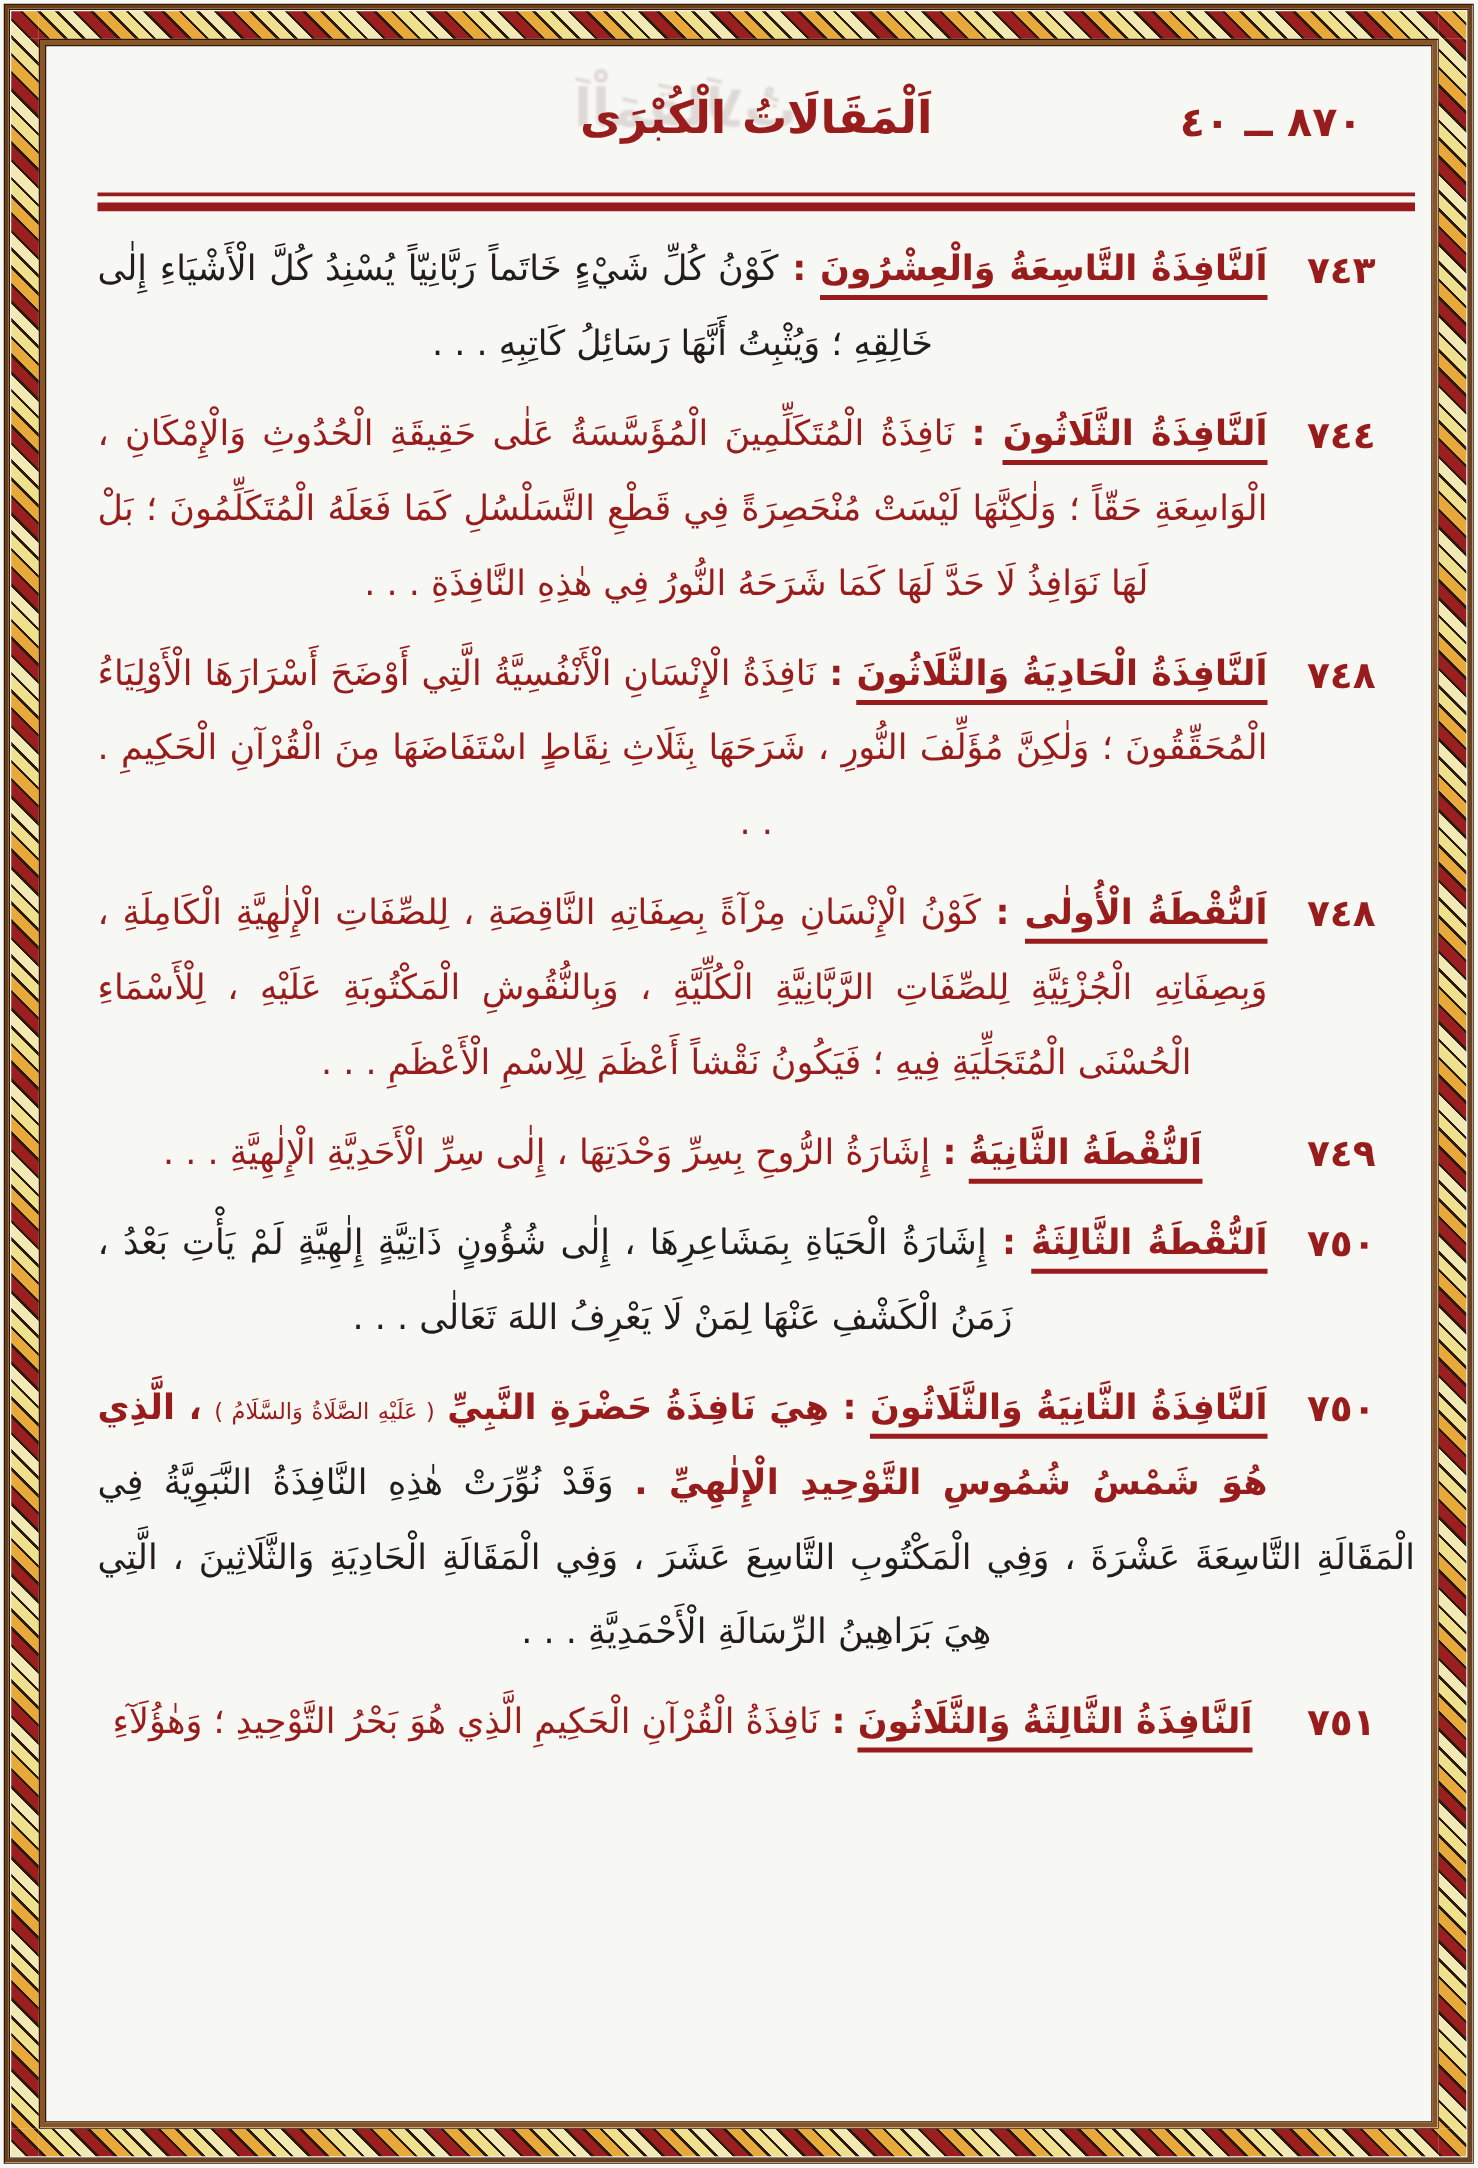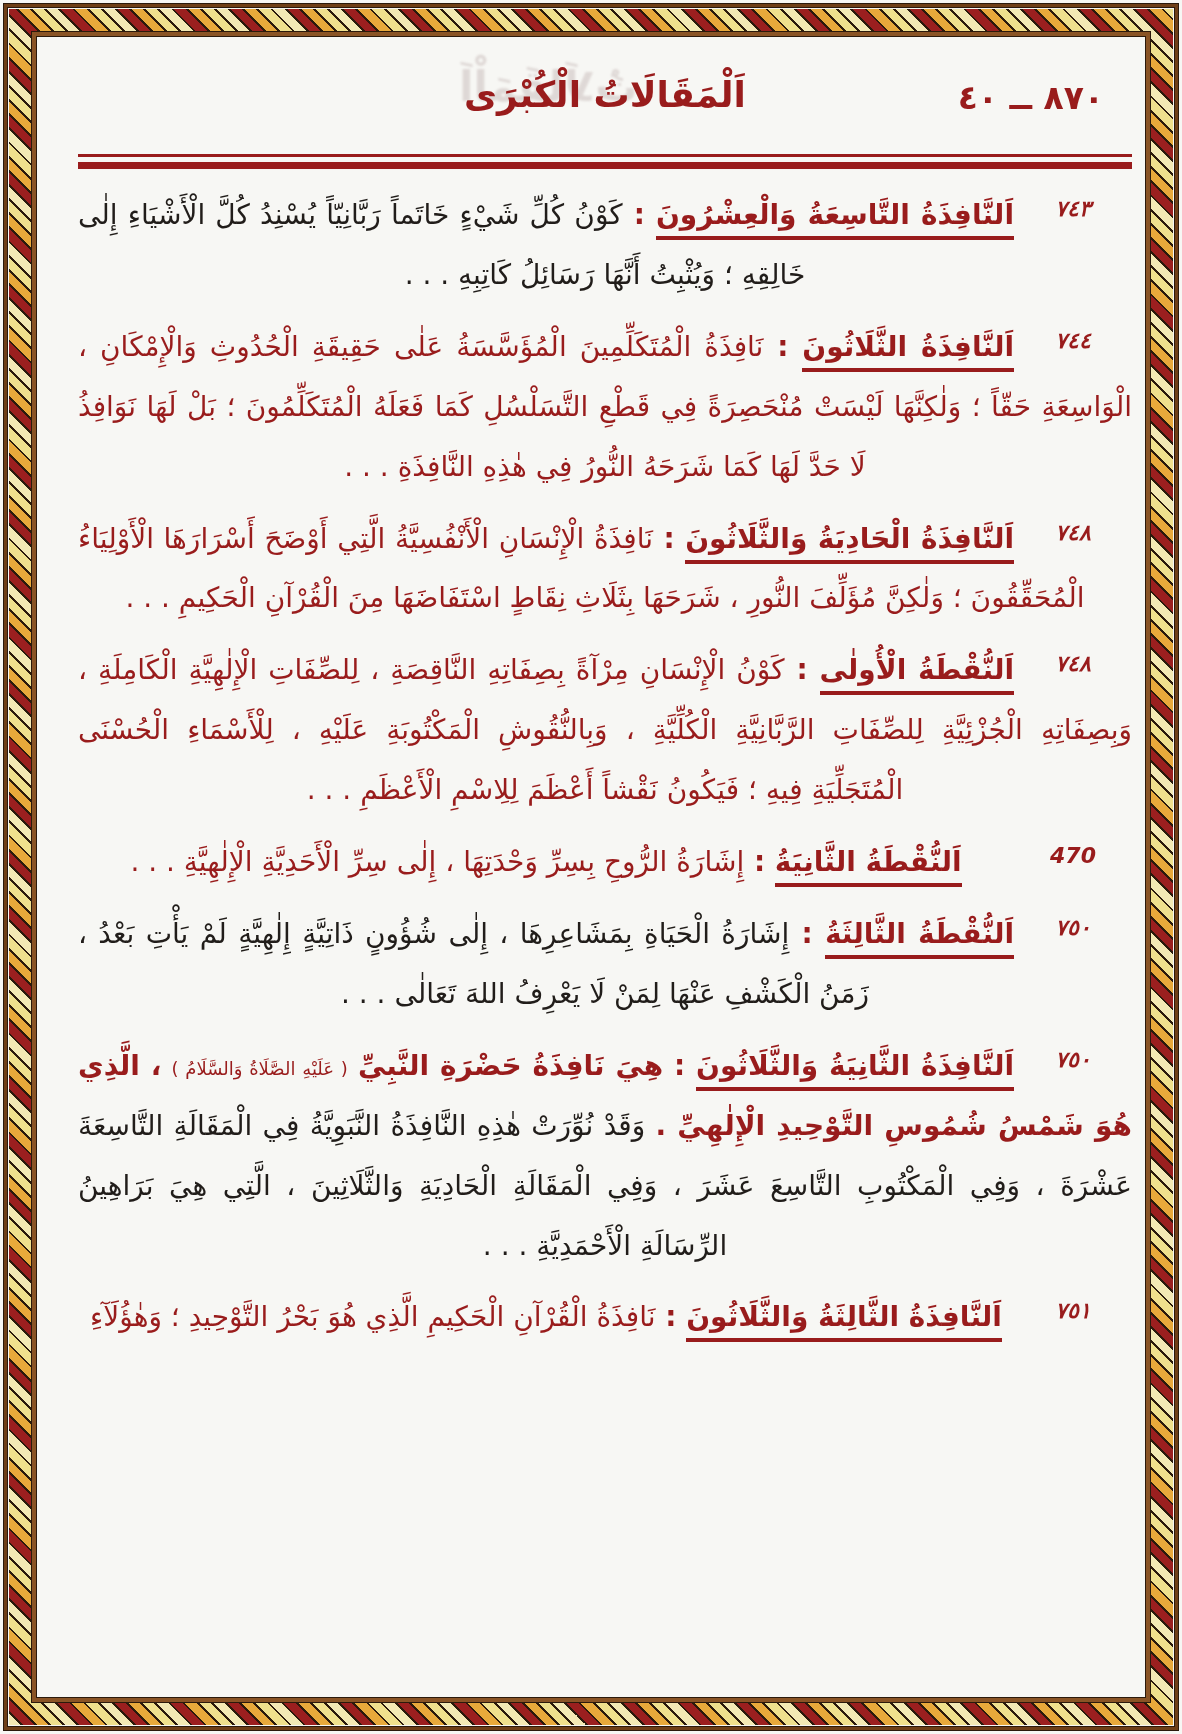--- a/index.html
+++ b/index.html
@@ -35,34 +35,34 @@
   .header{position:relative;height:100px;}
   .title{
     position:absolute;left:0;right:0;top:26px;text-align:center;
     color:var(--red);font-size:36px;font-weight:700;letter-spacing:.5px;
   }
   .watermark{
     position:absolute;left:50%;top:14px;transform:translateX(-82%) scaleX(-1);
     color:#8b6f6f;opacity:.22;filter:blur(1px);font-size:42px;font-weight:700;white-space:nowrap;
   }
   .pagenum{
-    position:absolute;right:28px;top:30px;
+    position:absolute;right:42px;top:30px;
     color:var(--red);font-size:33px;font-weight:700;
   }
   .double-rule{margin-top:6px;}
   .double-rule .rule-thin{height:3px;background:var(--red);}
   .double-rule .rule-thick{height:7px;background:var(--red);margin-top:5px;}
   
   .body-text{margin-top:16px;font-size:28px;line-height:2.14;color:var(--black);}
   p.para{
     margin:12px 0;text-align:justify;text-align-last:center;
   }
   .num{
     float:right;width:118px;text-align:left;
-    color:var(--red);font-weight:700;font-size:22px;font-style:italic;
+    color:var(--red);font-weight:700;font-size:30px;
   }
   .hd{
     color:var(--red);font-weight:700;
     padding-bottom:5px;border-bottom:4px solid var(--red);margin-top:44px;
   }
   .sep{color:var(--red);font-weight:700;}
   .body-red{color:var(--red);}
   .body-black{color:var(--black);}
   .lead{color:var(--red);font-weight:700;}
   .salawat{
@@ -93,21 +93,21 @@
 
 
     <p class="para"><span class="num">٧٤٣</span><span class="hd">اَلنَّافِذَةُ التَّاسِعَةُ وَالْعِشْرُونَ</span><span class="sep"> : </span><span class="body-black">كَوْنُ كُلِّ شَيْءٍ خَاتَماً رَبَّانِيّاً يُسْنِدُ كُلَّ الْأَشْيَاءِ إِلٰى خَالِقِهِ ؛ وَيُثْبِتُ أَنَّهَا رَسَائِلُ كَاتِبِهِ . . .</span></p>
 
     <p class="para"><span class="num">٧٤٤</span><span class="hd">اَلنَّافِذَةُ الثَّلَاثُونَ</span><span class="sep"> : </span><span class="body-red">نَافِذَةُ الْمُتَكَلِّمِينَ الْمُؤَسَّسَةُ عَلٰى حَقِيقَةِ الْحُدُوثِ وَالْإِمْكَانِ ، الْوَاسِعَةِ حَقّاً ؛ وَلٰكِنَّهَا لَيْسَتْ مُنْحَصِرَةً فِي قَطْعِ التَّسَلْسُلِ كَمَا فَعَلَهُ الْمُتَكَلِّمُونَ ؛ بَلْ لَهَا نَوَافِذُ لَا حَدَّ لَهَا كَمَا شَرَحَهُ النُّورُ فِي هٰذِهِ النَّافِذَةِ . . .</span></p>
 
     <p class="para"><span class="num">٧٤٨</span><span class="hd">اَلنَّافِذَةُ الْحَادِيَةُ وَالثَّلَاثُونَ</span><span class="sep"> : </span><span class="body-red">نَافِذَةُ الْإِنْسَانِ الْأَنْفُسِيَّةُ الَّتِي أَوْضَحَ أَسْرَارَهَا الْأَوْلِيَاءُ الْمُحَقِّقُونَ ؛ وَلٰكِنَّ مُؤَلِّفَ النُّورِ ، شَرَحَهَا بِثَلَاثِ نِقَاطٍ اسْتَفَاضَهَا مِنَ الْقُرْآنِ الْحَكِيمِ . . .</span></p>
 
     <p class="para"><span class="num">٧٤٨</span><span class="hd">اَلنُّقْطَةُ الْأُولٰى</span><span class="sep"> : </span><span class="body-red">كَوْنُ الْإِنْسَانِ مِرْآةً بِصِفَاتِهِ النَّاقِصَةِ ، لِلصِّفَاتِ الْإِلٰهِيَّةِ الْكَامِلَةِ ، وَبِصِفَاتِهِ الْجُزْئِيَّةِ لِلصِّفَاتِ الرَّبَّانِيَّةِ الْكُلِّيَّةِ ، وَبِالنُّقُوشِ الْمَكْتُوبَةِ عَلَيْهِ ، لِلْأَسْمَاءِ الْحُسْنَى الْمُتَجَلِّيَةِ فِيهِ ؛ فَيَكُونُ نَقْشاً أَعْظَمَ لِلِاسْمِ الْأَعْظَمِ . . .</span></p>
 
-    <p class="para"><span class="num">470</span><span class="hd">اَلنُّقْطَةُ الثَّانِيَةُ</span><span class="sep"> : </span><span class="body-red">إِشَارَةُ الرُّوحِ بِسِرِّ وَحْدَتِهَا ، إِلٰى سِرِّ الْأَحَدِيَّةِ الْإِلٰهِيَّةِ . . .</span></p>
+    <p class="para"><span class="num">٧٤٩</span><span class="hd">اَلنُّقْطَةُ الثَّانِيَةُ</span><span class="sep"> : </span><span class="body-red">إِشَارَةُ الرُّوحِ بِسِرِّ وَحْدَتِهَا ، إِلٰى سِرِّ الْأَحَدِيَّةِ الْإِلٰهِيَّةِ . . .</span></p>
 
     <p class="para"><span class="num">٧٥٠</span><span class="hd">اَلنُّقْطَةُ الثَّالِثَةُ</span><span class="sep"> : </span><span class="body-black">إِشَارَةُ الْحَيَاةِ بِمَشَاعِرِهَا ، إِلٰى شُؤُونٍ ذَاتِيَّةٍ إِلٰهِيَّةٍ لَمْ يَأْتِ بَعْدُ ، زَمَنُ الْكَشْفِ عَنْهَا لِمَنْ لَا يَعْرِفُ اللهَ تَعَالٰى . . .</span></p>
 
     <p class="para"><span class="num">٧٥٠</span><span class="hd">اَلنَّافِذَةُ الثَّانِيَةُ وَالثَّلَاثُونَ</span><span class="sep"> : </span><span class="lead">هِيَ نَافِذَةُ حَضْرَةِ النَّبِيِّ</span> <span class="salawat">( عَلَيْهِ الصَّلَاةُ وَالسَّلَامُ )</span> <span class="lead">، الَّذِي هُوَ شَمْسُ شُمُوسِ التَّوْحِيدِ الْإِلٰهِيِّ .</span> <span class="body-black">وَقَدْ نُوِّرَتْ هٰذِهِ النَّافِذَةُ النَّبَوِيَّةُ فِي الْمَقَالَةِ التَّاسِعَةَ عَشْرَةَ ، وَفِي الْمَكْتُوبِ التَّاسِعَ عَشَرَ ، وَفِي الْمَقَالَةِ الْحَادِيَةِ وَالثَّلَاثِينَ ، الَّتِي هِيَ بَرَاهِينُ الرِّسَالَةِ الْأَحْمَدِيَّةِ . . .</span></p>
 
     <p class="para"><span class="num">٧٥١</span><span class="hd">اَلنَّافِذَةُ الثَّالِثَةُ وَالثَّلَاثُونَ</span><span class="sep"> : </span><span class="body-red">نَافِذَةُ الْقُرْآنِ الْحَكِيمِ الَّذِي هُوَ بَحْرُ التَّوْحِيدِ ؛ وَهٰؤُلَآءِ</span></p>
 
   </div>
 </div>
 

